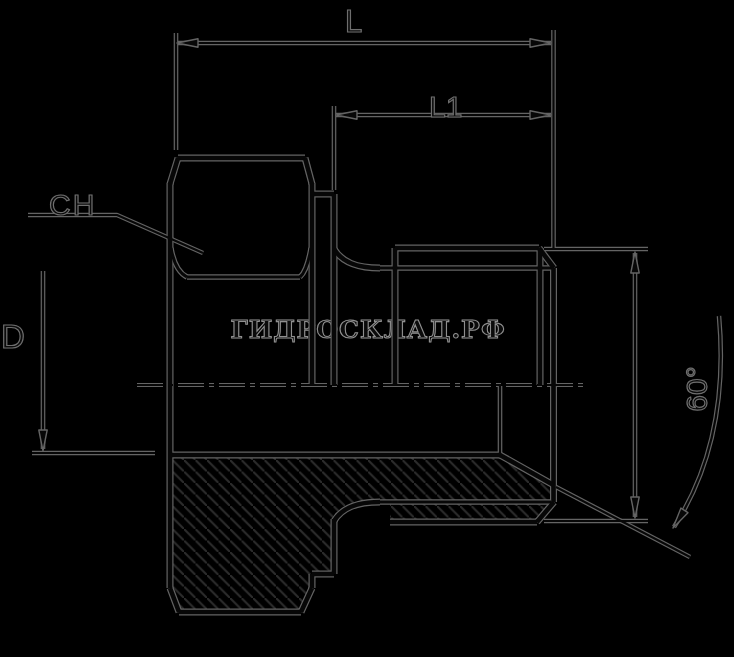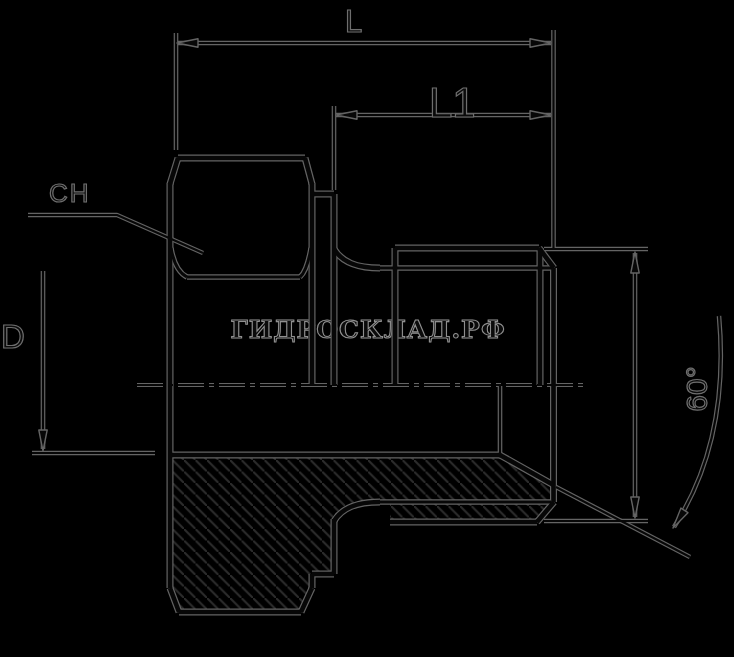--- a/index.html
+++ b/index.html
@@ -27,22 +27,22 @@
   #cad{position:absolute;left:0;top:0;z-index:2;}
   .dimlbl{
     position:absolute;
     color:#0a0a0a;
     -webkit-text-stroke:1.2px #6e6e6e;
     text-shadow:0 0 1px #444;
     white-space:nowrap;
     z-index:3;
   }
   .lbl-L   {left:345px; top:4px;   font-size:31px;}
-  .lbl-L1  {left:429px; top:79px;  font-size:42px;}
-  .lbl-CH  {left:49px;  top:178px; font-size:26px; letter-spacing:2px;}
+  .lbl-L1  {left:429px; top:90px;  font-size:30px;}
+  .lbl-CH  {left:49px;  top:188px; font-size:30px; letter-spacing:2px;}
   .lbl-D   {left:1px;   top:318px; font-size:33px;}
   .lbl-deg {left:697px; top:389px; transform:translate(-50%,-50%) rotate(-90deg); font-size:30px;}
 </style>
 </head>
 <body>
 
 <div class="stage">
   <div class="watermark">ГИДРОСКЛАД.РФ</div>
 
   <svg id="cad" width="734" height="657" viewBox="0 0 734 657">

